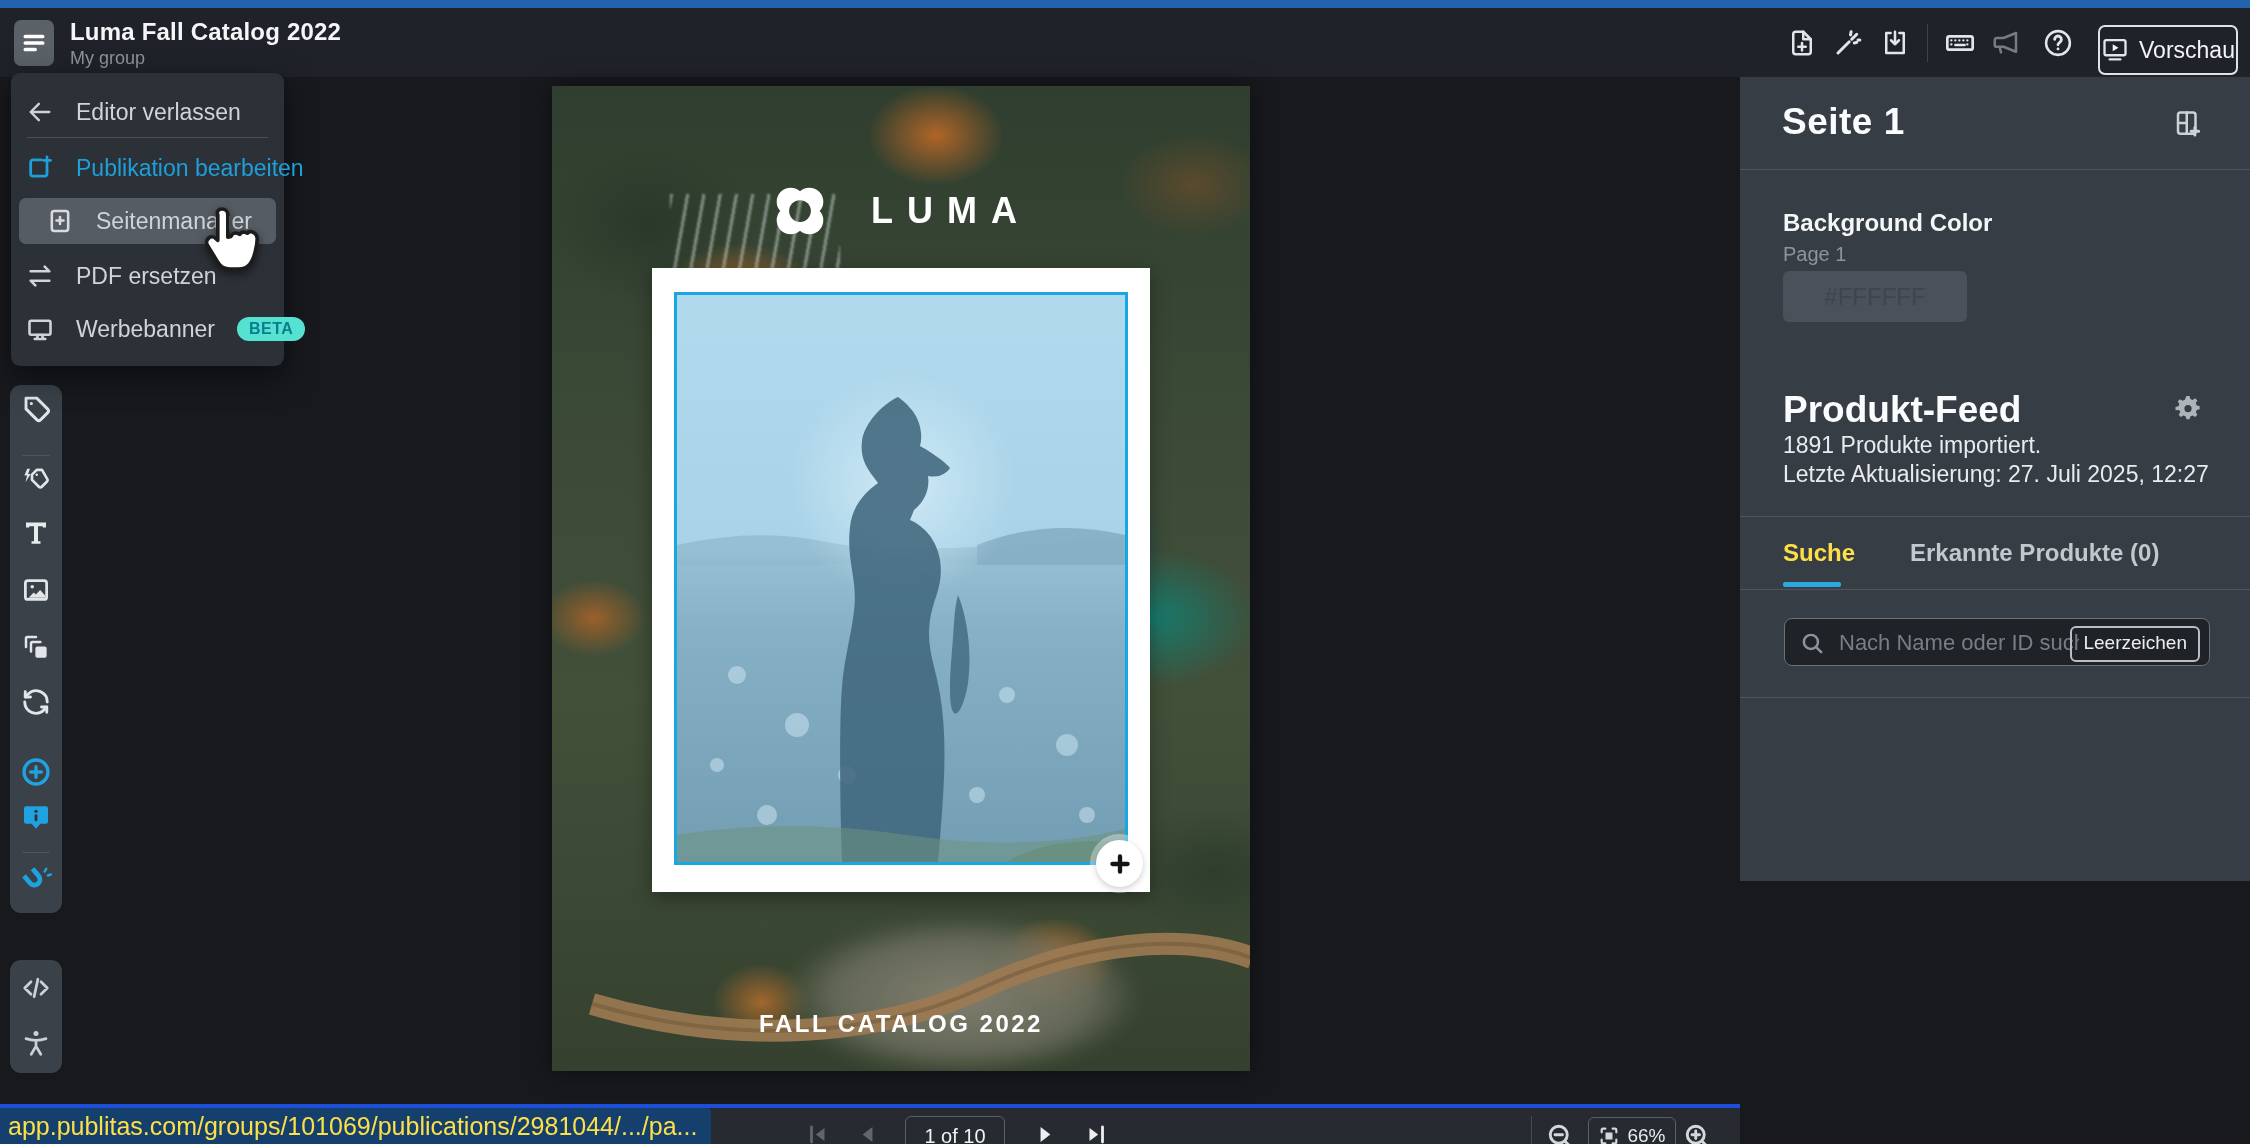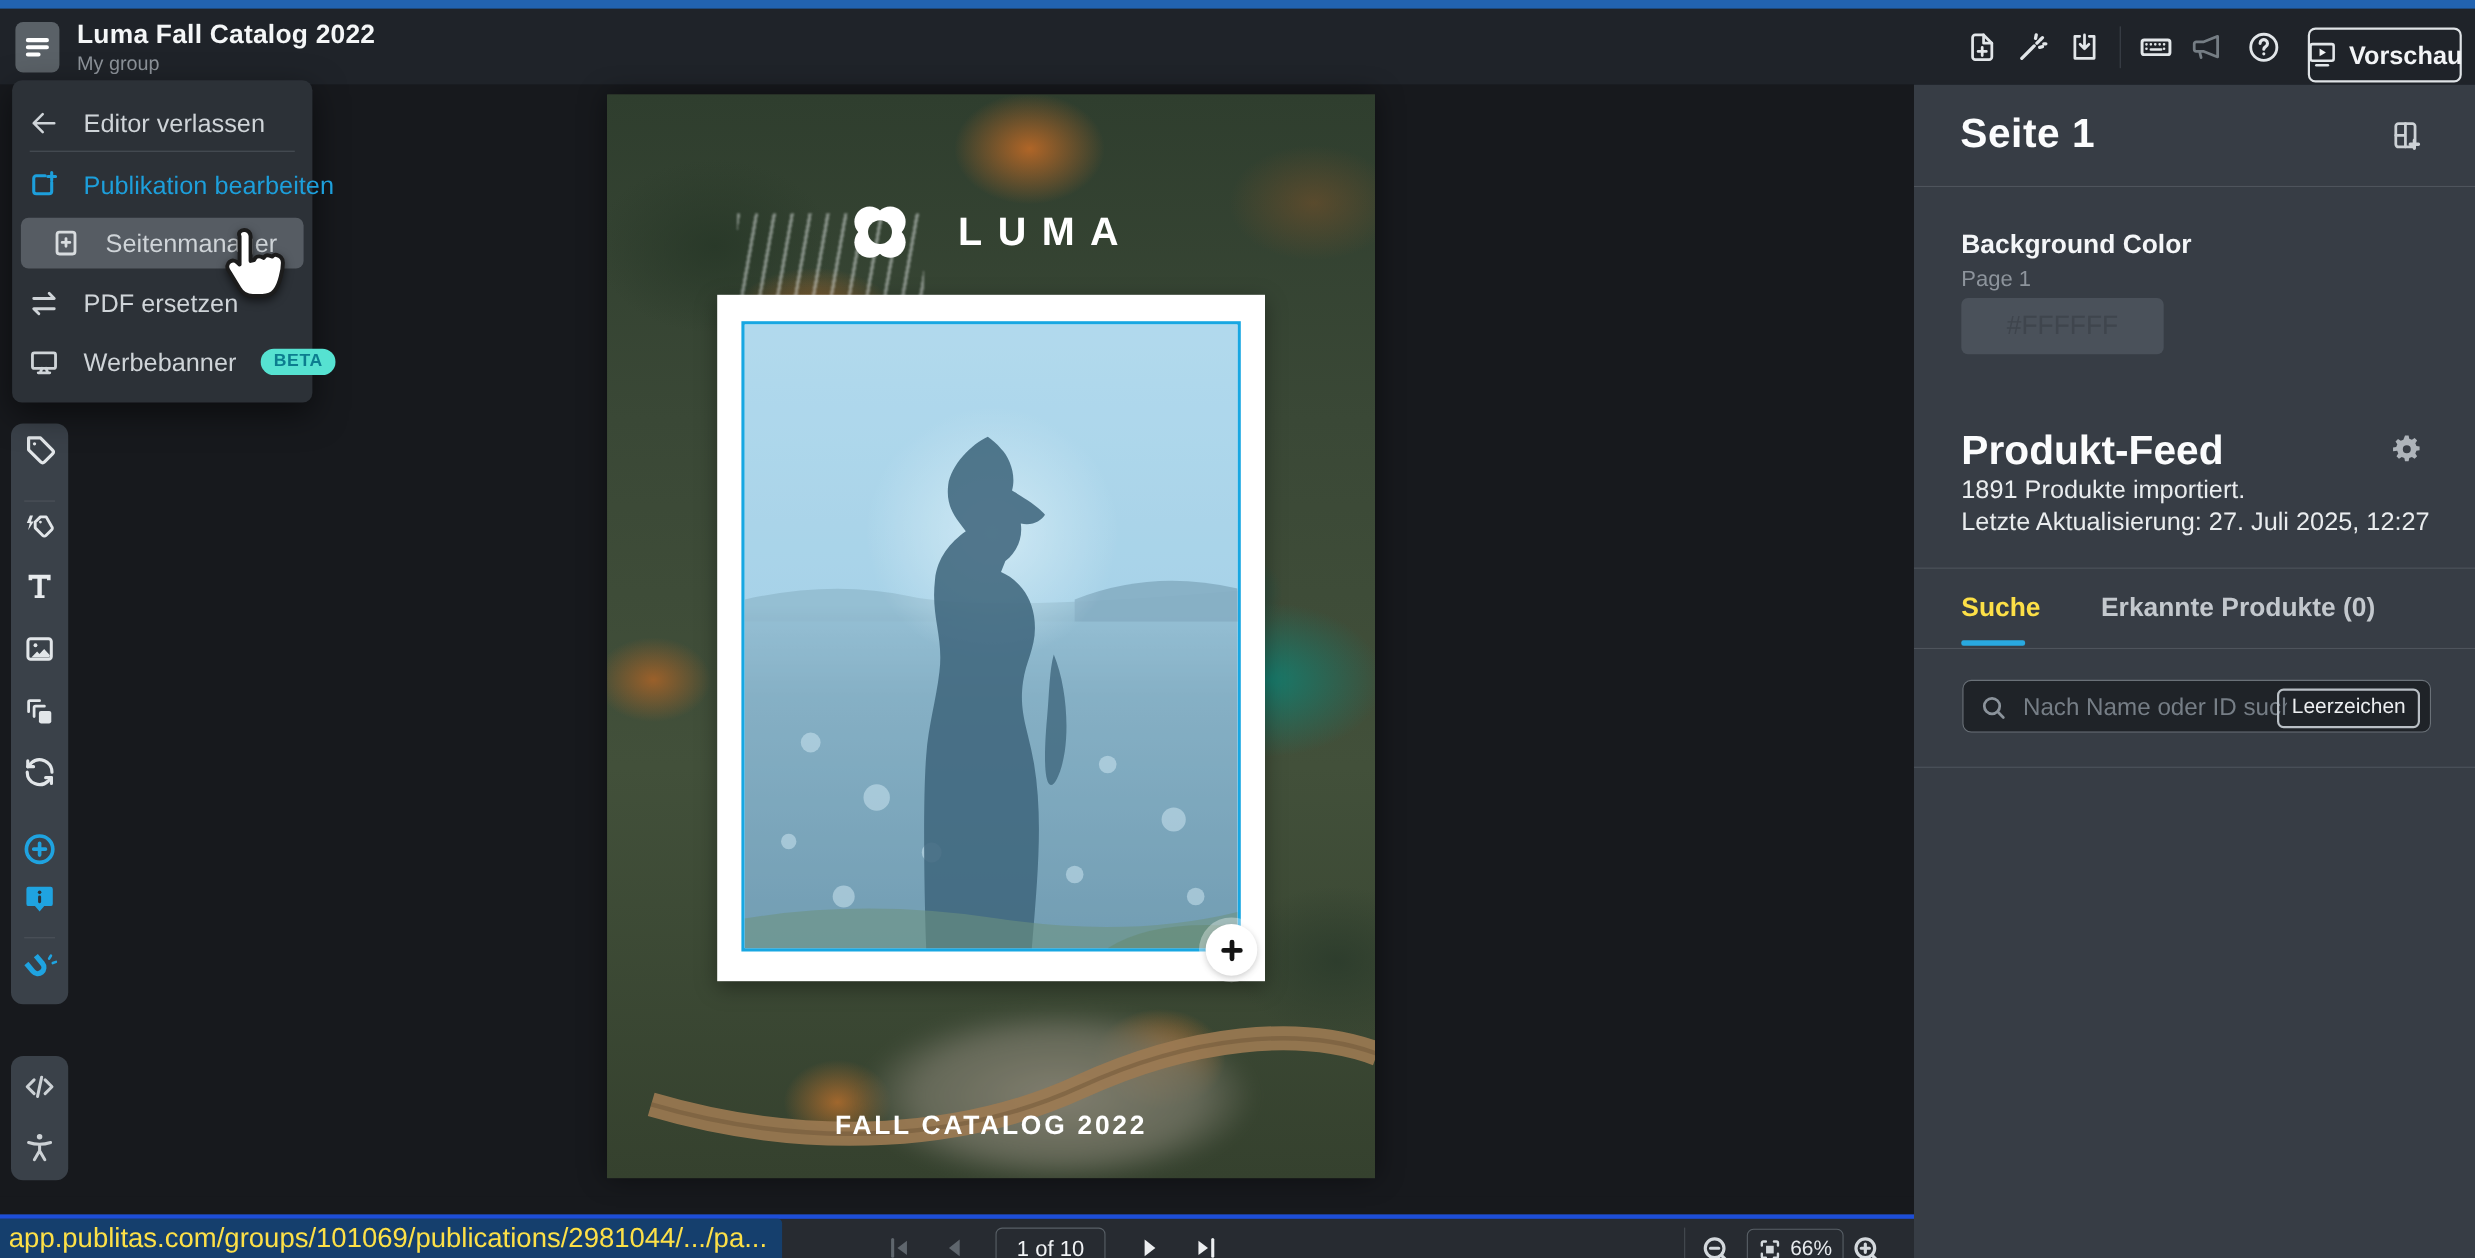--- a/index.html
+++ b/index.html
@@ -12,21 +12,21 @@
 
   
   #strip{left:0;top:0;width:2250px;height:8px;background:#2263b0;}
   #header{left:0;top:8px;width:2250px;height:69px;background:#1f2329;}
   #hamburger{left:14px;top:12px;width:40px;height:46px;background:#5a6167;border:none;
              border-radius:7px;display:flex;align-items:center;justify-content:center;cursor:pointer;}
   #pub-title{left:70px;top:10px;font-size:24px;font-weight:700;color:#f4f6f7;letter-spacing:.2px;}
   #grp-name{left:70px;top:40px;font-size:18px;color:#8d939a;}
   .hbtn{background:none;border:none;padding:0;cursor:pointer;}
   #btn-preview{left:2098px;top:17px;width:140px;height:50px;border:2px solid #dfe3e6;border-radius:7px;
-               background:none;color:#f2f4f6;font-size:23px;font-weight:700;
+               background:none;color:#f2f4f6;font-size:23px;font-weight:400;
                display:flex;align-items:center;justify-content:center;gap:10px;cursor:pointer;
                font-family:"Liberation Sans",sans-serif;}
   .hdr-sep{width:1px;height:38px;background:#3c434a;}
 
   
   #canvas{left:0;top:77px;width:1740px;height:1011px;background:#17191d;}
   #page{left:552px;top:9px;width:698px;height:985px;overflow:hidden;box-shadow:0 0 24px rgba(0,0,0,.45);
         background-color:#3c4734;
         background-image:
           radial-gradient(150px 100px at 86% 54%, rgba(21,125,110,.95), rgba(21,125,110,0) 70%),
@@ -69,21 +69,21 @@
         padding:3px 12px;letter-spacing:.5px;}
 
   
   .lpanel{background:#3a4149;border-radius:11px;width:52px;left:10px;}
   #lp1{top:385px;height:528px;}
   #lp2{top:960px;height:113px;}
   .tool{position:absolute;left:26px;background:none;border:none;padding:0;cursor:pointer;}
   .ldiv{position:absolute;left:12px;width:28px;height:1px;background:#4d535a;}
 
   
-  #rpanel{left:1740px;top:77px;width:510px;height:1067px;background:#373d45;}
+  #rpanel{left:1740px;top:77px;width:510px;height:804px;background:#373d45;}
   .rdiv{position:absolute;left:0;width:510px;height:1px;background:#4e545c;}
   #rp-title{left:42px;top:24px;font-size:37px;font-weight:800;color:#fbfcfd;letter-spacing:.5px;}
   #bg-label{left:43px;top:132px;font-size:24px;font-weight:700;color:#f4f6f8;}
   #bg-sub{left:43px;top:166px;font-size:20px;color:#8d949c;}
   #color-input{left:43px;top:194px;width:180px;height:49px;background:#4a515a;border:none;border-radius:6px;
                text-align:center;font-size:24px;font-family:"Liberation Sans",sans-serif;color:#343a41;}
   #color-input::placeholder{color:#3f454d;opacity:1;}
   #feed-title{left:43px;top:312px;font-size:37px;font-weight:800;color:#fbfcfd;}
   .feed-line{position:absolute;left:43px;font-size:23px;color:#e9ecee;}
   .tab{position:absolute;top:462px;font-size:24px;font-weight:600;background:none;border:none;

